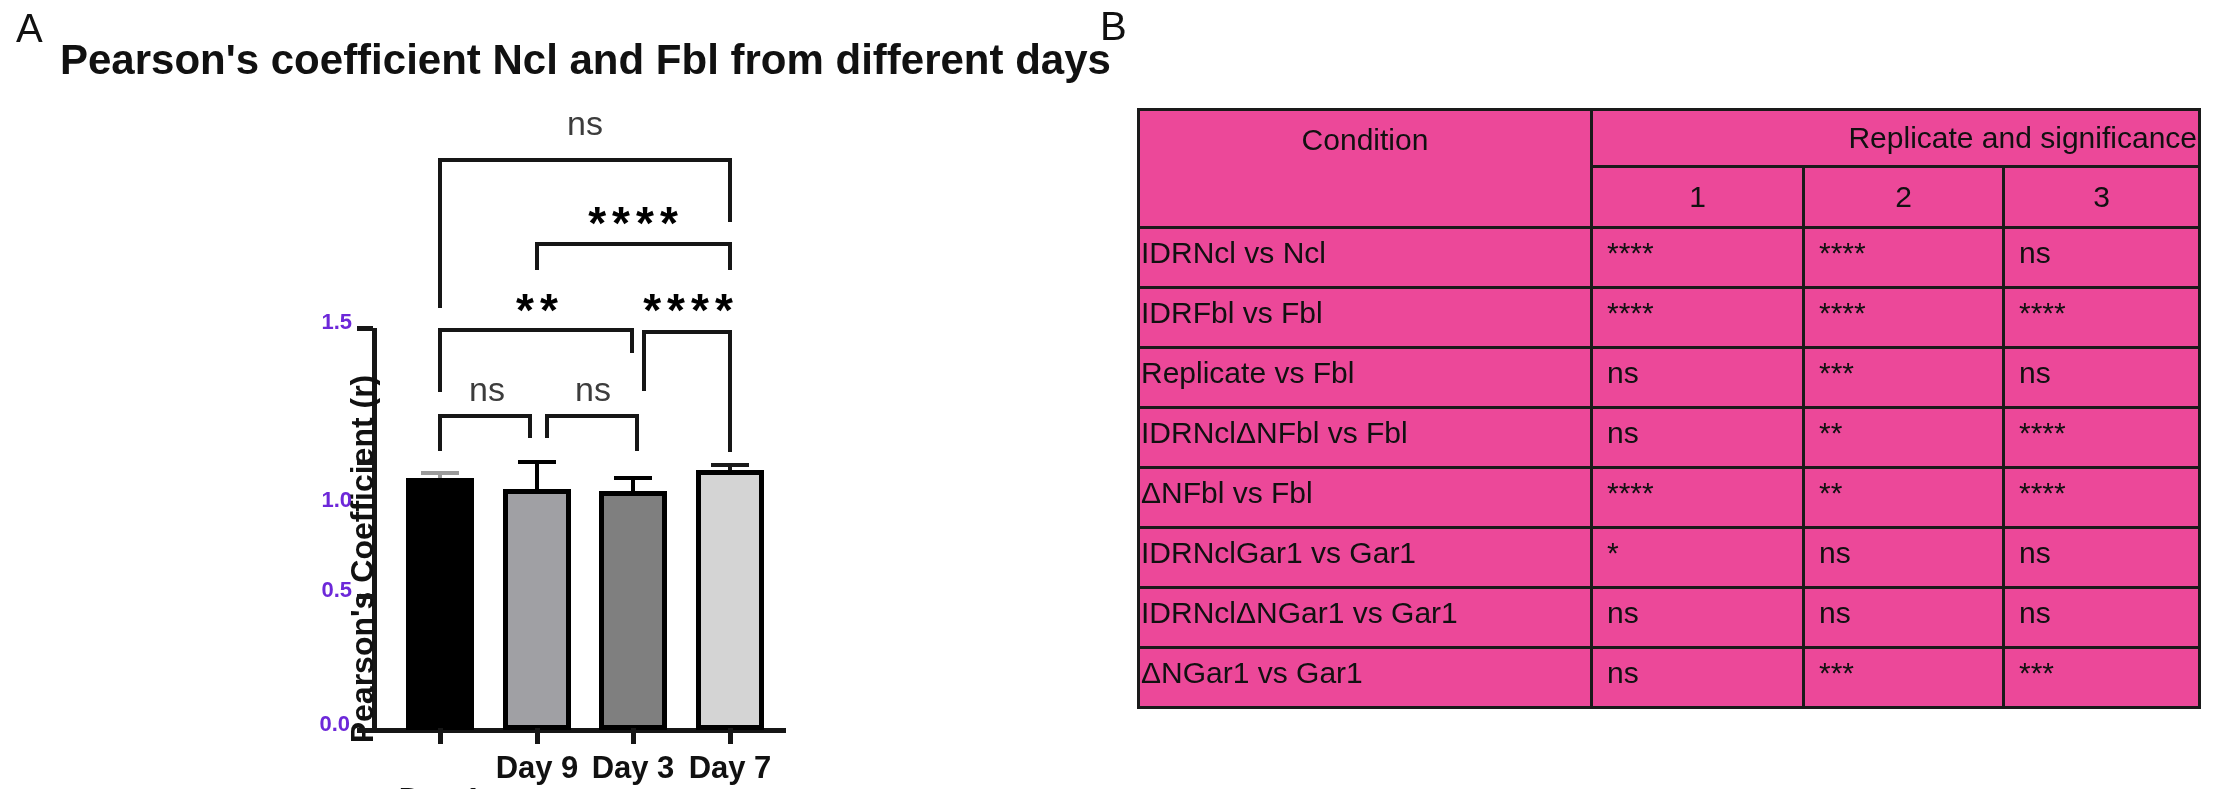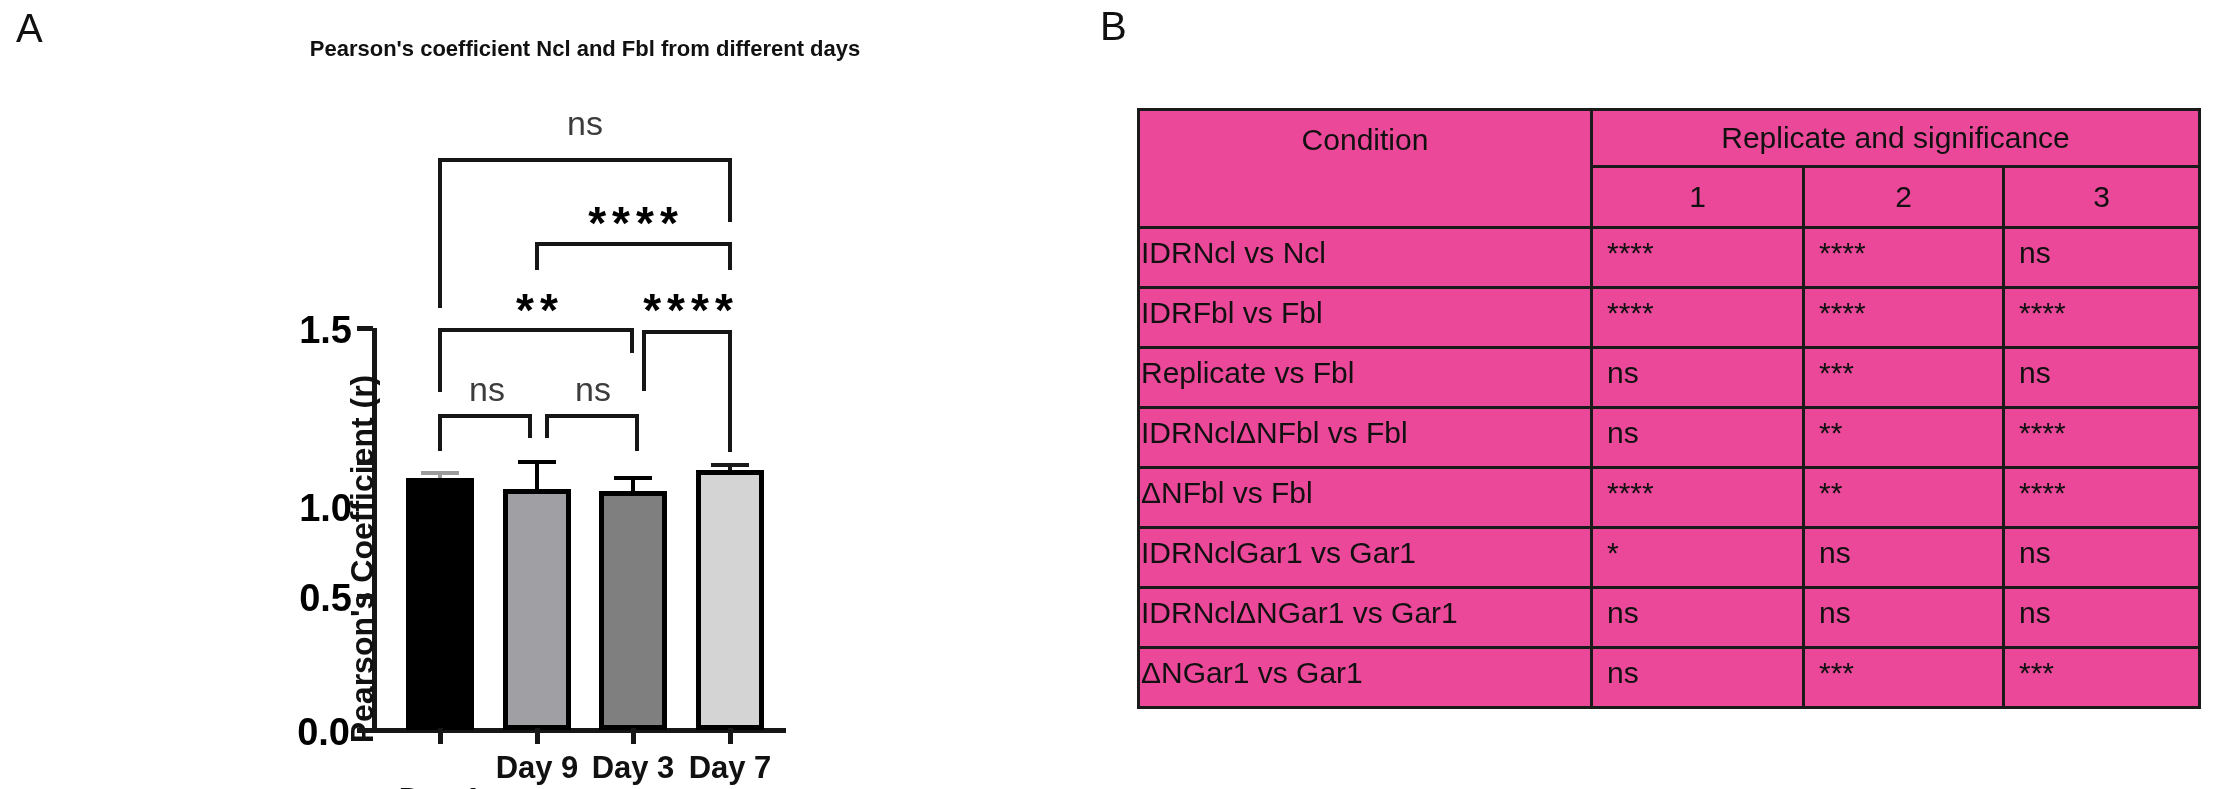--- a/index.html
+++ b/index.html
@@ -1,47 +1,47 @@
 <!DOCTYPE html>
 <html><head>
 <meta charset="utf-8">
 <style>
   html,body{margin:0;padding:0;background:#ffffff;}
   body{font-family:"Liberation Sans", sans-serif; color:#1a1a1a;}
   #canvas{position:relative;width:2214px;height:789px;background:#fff;overflow:hidden;}
 
   .panel-label{position:absolute;font-size:40px;font-weight:400;color:#111;}
-  .chart-title{position:absolute;left:60px;top:36px;width:1050px;text-align:center;
-               font-size:22px;font-weight:700;color:#111;white-space:nowrap;}
+  .chart-title{position:absolute;left:60px;top:36px;width:1050px;
+               font-size:42px;font-weight:700;color:#111;white-space:nowrap;}
 
   
   .axis{position:absolute;background:#161616;}
   .ytick{position:absolute;width:16px;height:5px;background:#161616;}
-  .ytick-label{position:absolute;width:70px;text-align:right;font-size:38px;font-weight:700;color:#000000;}
+  .ytick-label{position:absolute;width:70px;text-align:right;font-size:22px;font-weight:700;color:#6d28d9;}
   .xtick{position:absolute;width:5px;height:16px;background:#161616;}
   .xtick-label{position:absolute;width:120px;text-align:center;font-size:31px;font-weight:700;color:#111;}
   .y-title{position:absolute;left:110px;top:513px;width:440px;text-align:center;
            font-size:32px;font-weight:700;color:#111;transform:rotate(-90deg);transform-origin:250px 16px;}
   .bar{position:absolute;box-sizing:border-box;border:5px solid #000;}
   .err{position:absolute;}
 
   
   .brk i{position:absolute;display:block;background:#161616;}
   .brk i.h{height:4px;}
   .brk i.v{width:4px;}
   .brk-label{position:absolute;transform:translateX(-50%);white-space:nowrap;line-height:1;}
   .brk-label.ns{font-size:34px;color:#3c3c3c;font-weight:400;}
   .brk-label.stars{font-size:46px;color:#000;font-weight:700;letter-spacing:6px;}
 
   
   #sig-table{position:absolute;left:1137px;top:108px;border-collapse:collapse;table-layout:fixed;
              font-size:30px;color:#111;background:#ec4899;}
   #sig-table td,#sig-table th{border:3px solid #1a1a1a;font-weight:400;box-sizing:border-box;}
   #sig-table th.cond-h{vertical-align:top;text-align:center;padding-top:12px;height:57px;}
-  #sig-table th.group-h{text-align:center;vertical-align:middle;height:57px;}
+  #sig-table th.group-h{text-align:right;vertical-align:middle;height:57px;}
   #sig-table th.rep-h{text-align:center;vertical-align:middle;height:61px;}
   #sig-table td{height:60px;vertical-align:top;padding-top:7px;text-align:left;}
   #sig-table td.cond{}
   #sig-table td.sig{padding-left:14px;}
 </style>
 </head>
 <body>
 
 <div id="canvas">
 

